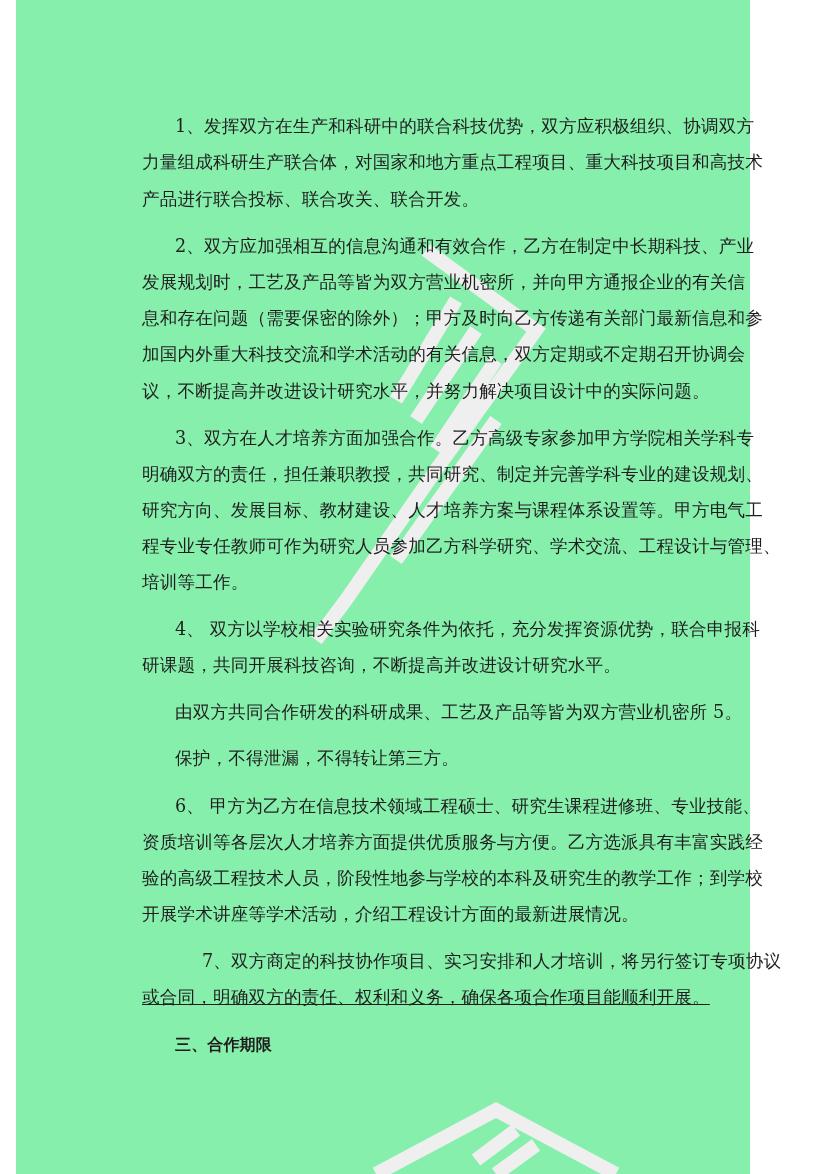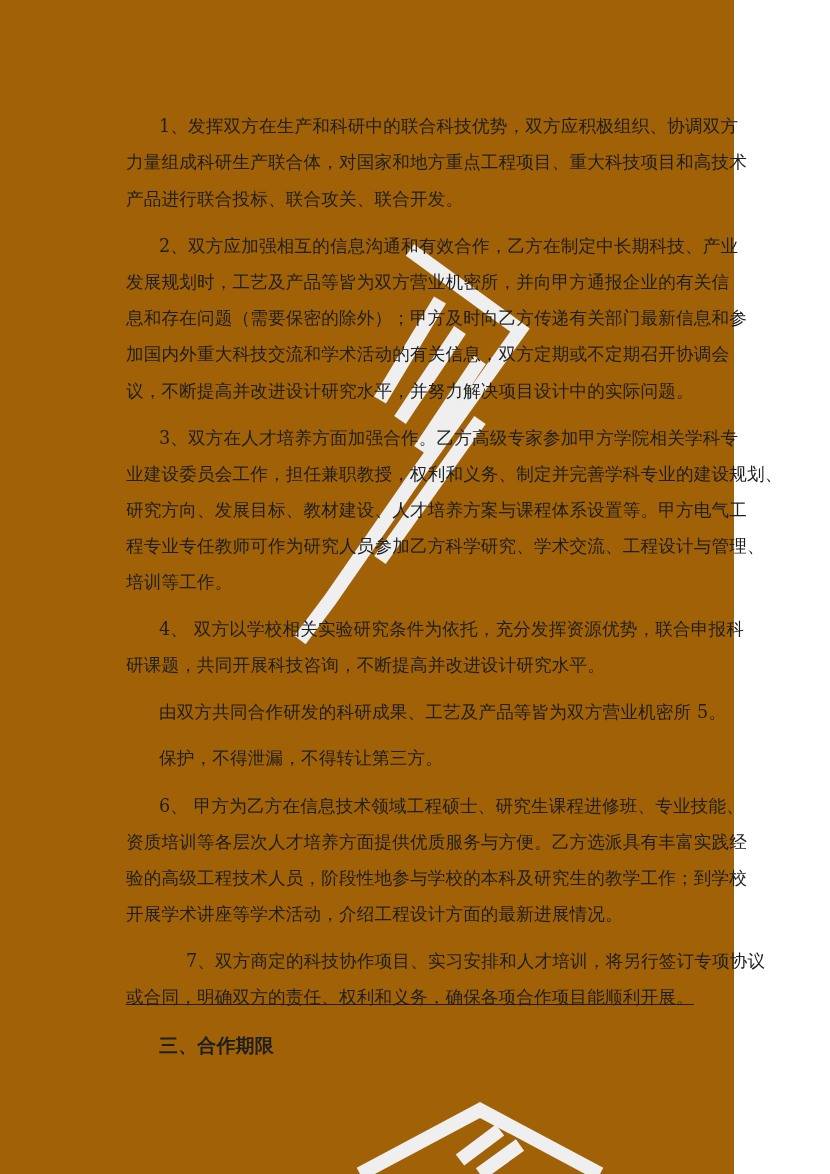--- a/index.html
+++ b/index.html
@@ -1,22 +1,22 @@
 <!DOCTYPE html>
 <html><head>
 <meta charset="utf-8">
 <style>
   html, body { margin: 0; padding: 0; background: #ffffff; }
   body { width: 830px; height: 1174px; position: relative; overflow: hidden; }
-  .page { position: absolute; left: 0; top: 0; width: 734px; height: 1174px; background: #a16207; }
+  .page { position: absolute; left: 16px; top: 0; width: 734px; height: 1174px; background: #86efac; }
   .watermark { position: absolute; pointer-events: none; }
   .text-block { position: absolute; left: 126px; width: 580px; font-family: "DejaVu Serif", "Liberation Serif", serif; font-size: 17.6px; color: #1e1e1e; }
   .line { position: absolute; left: 0; white-space: nowrap; height: 22px; line-height: 22px; letter-spacing: 0.15px; }
   .line.indent { left: 33px; }
-  .heading { font-family: "DejaVu Sans", "Liberation Sans", sans-serif; font-weight: bold; font-size: 19px; }
+  .heading { font-family: "DejaVu Sans", "Liberation Sans", sans-serif; font-weight: bold; font-size: 16px; }
 </style>
 </head>
 <body>
 
 <div class="page">
 
   <svg class="watermark" width="830" height="1174" style="left:0;top:0;">
     <g fill="none" stroke="#efefef" stroke-width="14">
       <path d="M410 250 L520 330 L420 470 L330 600 L300 640"></path>
       <path d="M440 300 L380 400 M460 330 L400 420 M480 360 L420 450"></path>
@@ -32,21 +32,21 @@
     <div class="line" style="top:151px;">力量组成科研生产联合体，对国家和地方重点工程项目、重大科技项目和高技术</div>
     <div class="line" style="top:188px;">产品进行联合投标、联合攻关、联合开发。</div>
 
     <div class="line indent" style="top:235px;">2、双方应加强相互的信息沟通和有效合作，乙方在制定中长期科技、产业</div>
     <div class="line" style="top:271px;">发展规划时，工艺及产品等皆为双方营业机密所，并向甲方通报企业的有关信</div>
     <div class="line" style="top:307px;">息和存在问题（需要保密的除外）；甲方及时向乙方传递有关部门最新信息和参</div>
     <div class="line" style="top:343px;">加国内外重大科技交流和学术活动的有关信息，双方定期或不定期召开协调会</div>
     <div class="line" style="top:380px;">议，不断提高并改进设计研究水平，并努力解决项目设计中的实际问题。</div>
 
     <div class="line indent" style="top:427px;">3、双方在人才培养方面加强合作。乙方高级专家参加甲方学院相关学科专</div>
-    <div class="line" style="top:463px;">业建设委员会工作，担任兼职教授，权利和义务、制定并完善学科专业的建设规划、</div>
+    <div class="line" style="top:463px;">明确双方的责任，担任兼职教授，共同研究、制定并完善学科专业的建设规划、</div>
     <div class="line" style="top:499px;">研究方向、发展目标、教材建设、人才培养方案与课程体系设置等。甲方电气工</div>
     <div class="line" style="top:535px;">程专业专任教师可作为研究人员参加乙方科学研究、学术交流、工程设计与管理、</div>
     <div class="line" style="top:571px;text-align:right;">培训等工作。</div>
 
     <div class="line indent" style="top:618px;">4、 双方以学校相关实验研究条件为依托，充分发挥资源优势，联合申报科</div>
     <div class="line" style="top:654px;">研课题，共同开展科技咨询，不断提高并改进设计研究水平。</div>
 
     <div class="line indent" style="top:701px;">由双方共同合作研发的科研成果、工艺及产品等皆为双方营业机密所 5。</div>
 
     <div class="line indent" style="top:747px;">保护，不得泄漏，不得转让第三方。</div>

